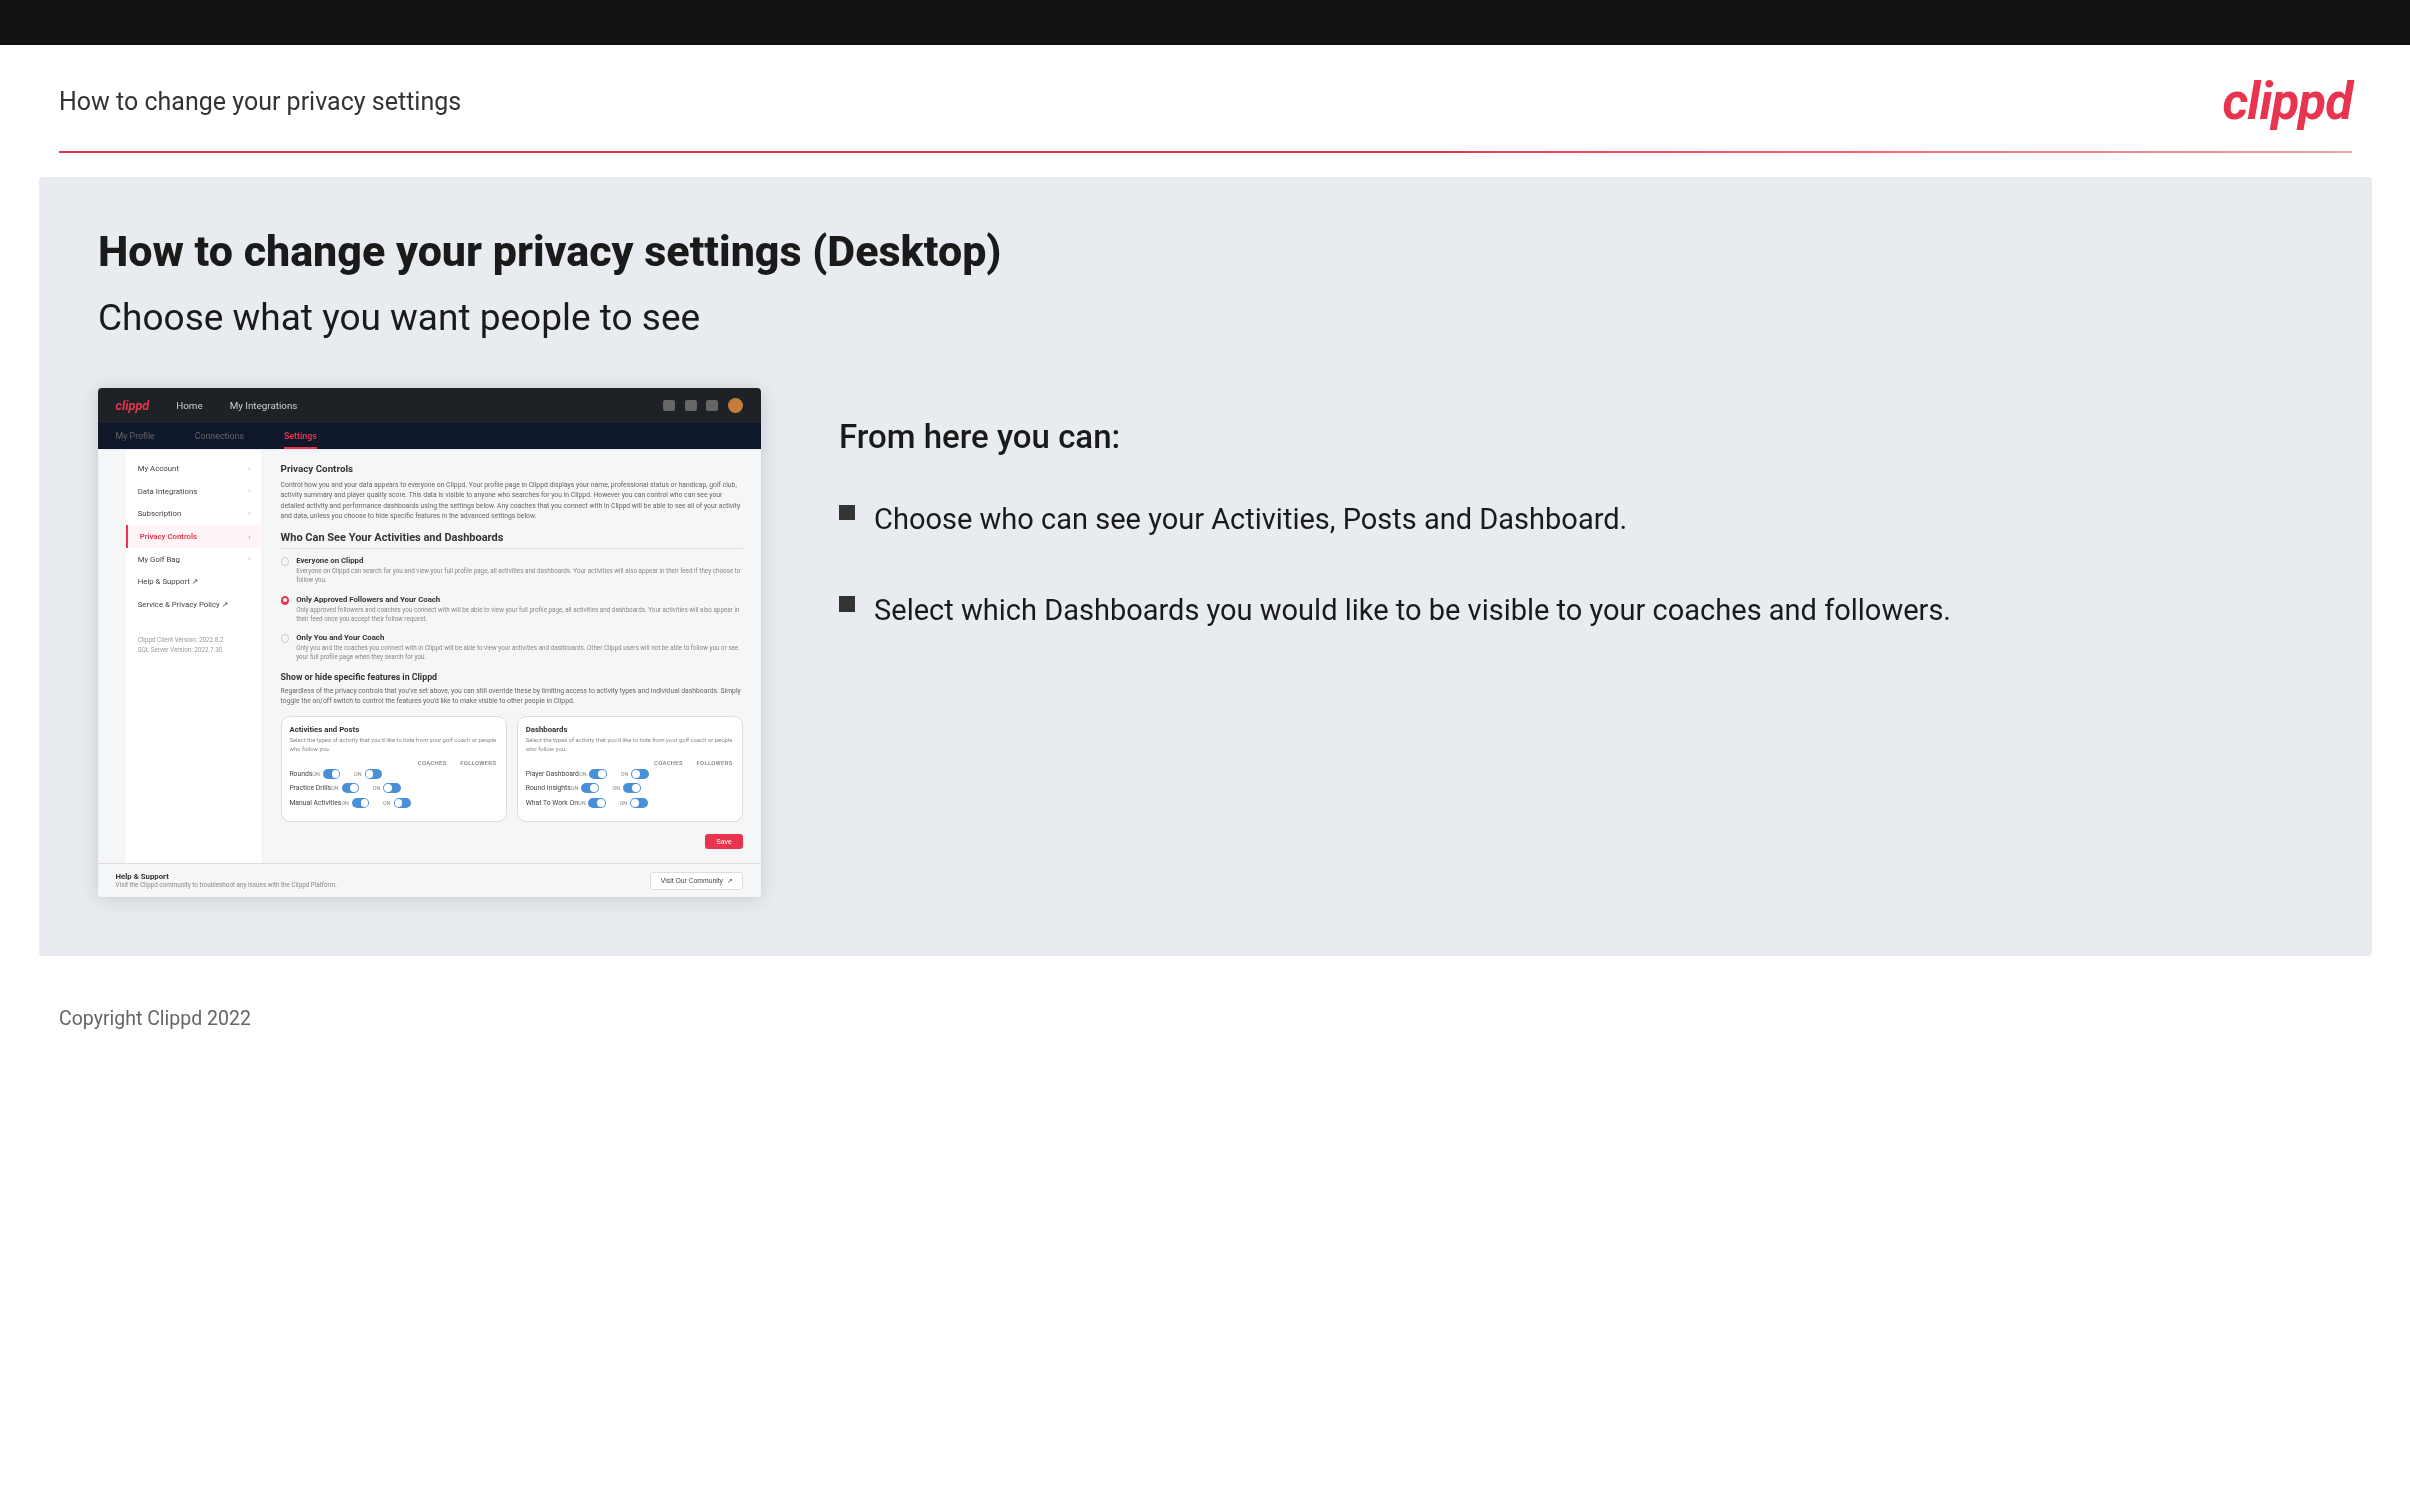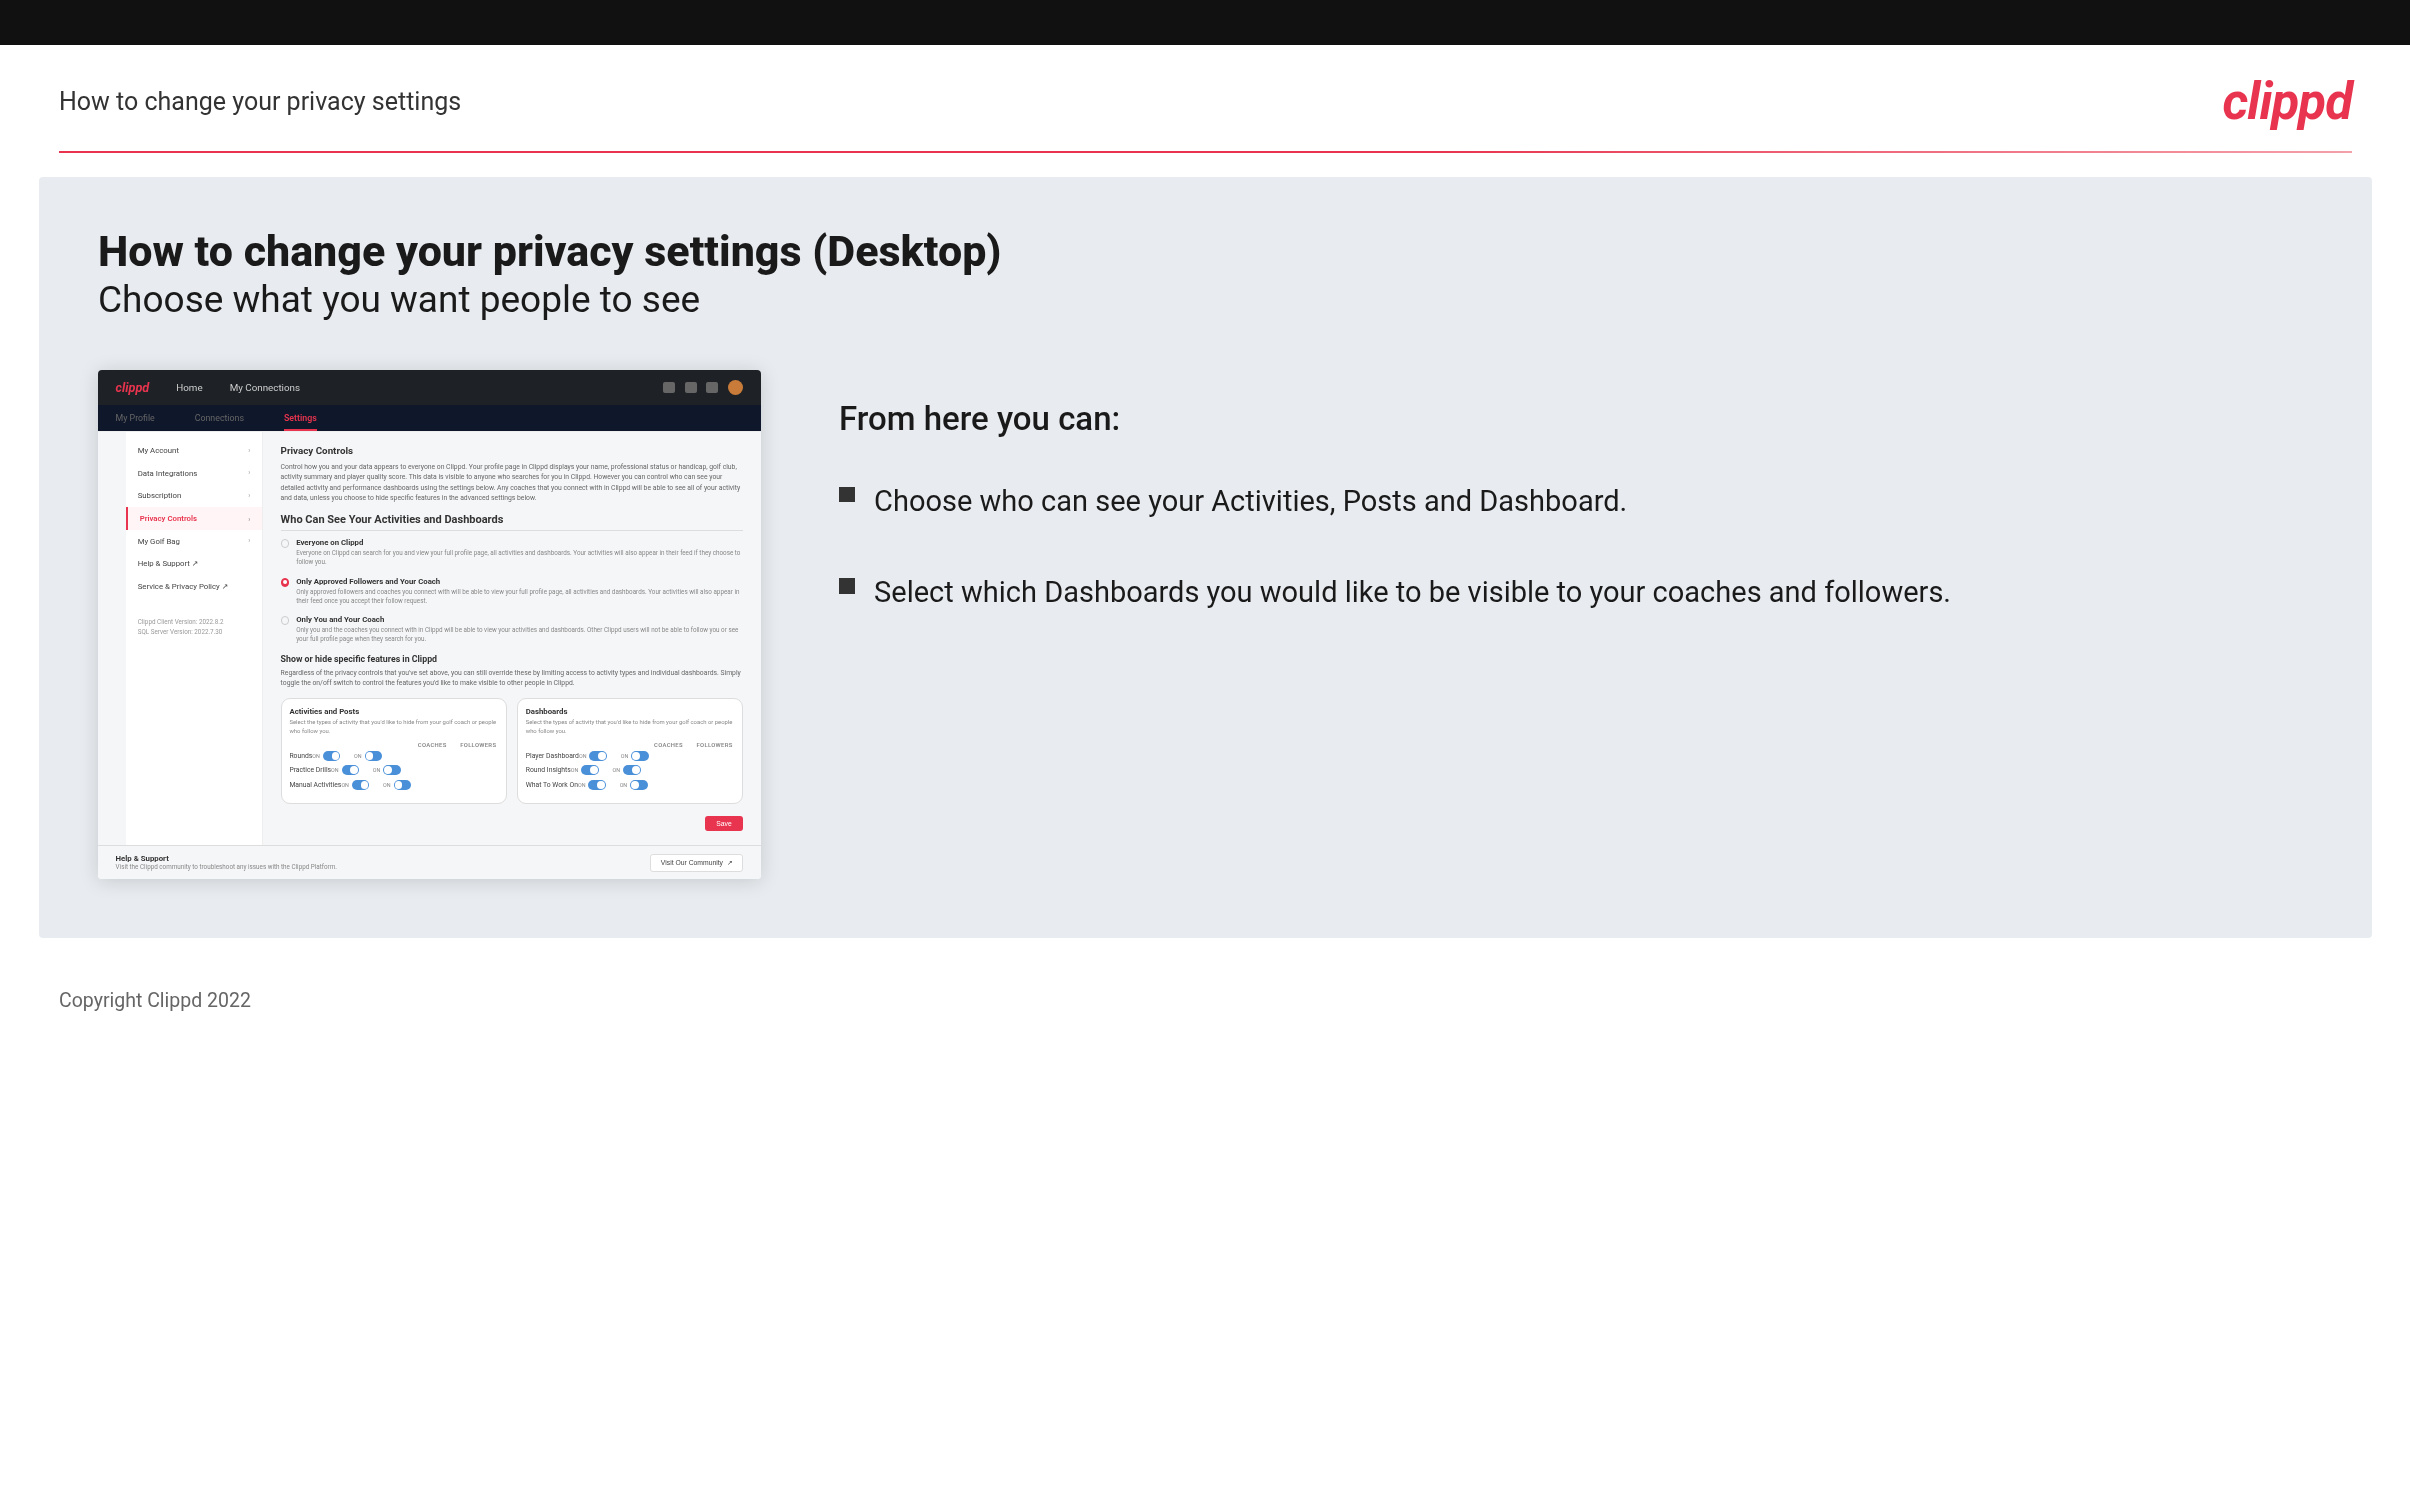--- a/index.html
+++ b/index.html
@@ -51,21 +51,21 @@
       background: #e8ecf0;
       margin: 23.4px 39px;
       padding: 49px 59px 59px 59px;
       border-radius: 3.9px;
     }
 
     .page-heading {
       font-size: 43px;
       font-weight: 800;
       color: #1a1a1a;
-      margin-bottom: 2px;
+      margin-bottom: 20px;
     }
     .page-subheading {
       font-size: 37px;
       font-weight: 400;
       color: #1a1a1a;
       margin-bottom: 49px;
     }
 
     
     .two-col {
@@ -460,21 +460,21 @@
   <h1 class="page-heading">How to change your privacy settings (Desktop)</h1>
   <h2 class="page-subheading">Choose what you want people to see</h2>
 
   <div class="two-col">
 
     <div class="screenshot-container">
 
       <div class="app-nav">
         <span class="app-logo">clippd</span>
         <span class="nav-link">Home</span>
-        <span class="nav-link">My Connections</span>
+        <span class="nav-link">My Integrations</span>
         <div class="nav-icons">
           <div class="nav-icon"></div>
           <div class="nav-icon"></div>
           <div class="nav-icon"></div>
           <div class="avatar-circle"></div>
         </div>
       </div>
 
       <div class="sub-nav">
         <span class="sub-nav-item">My Profile</span>

